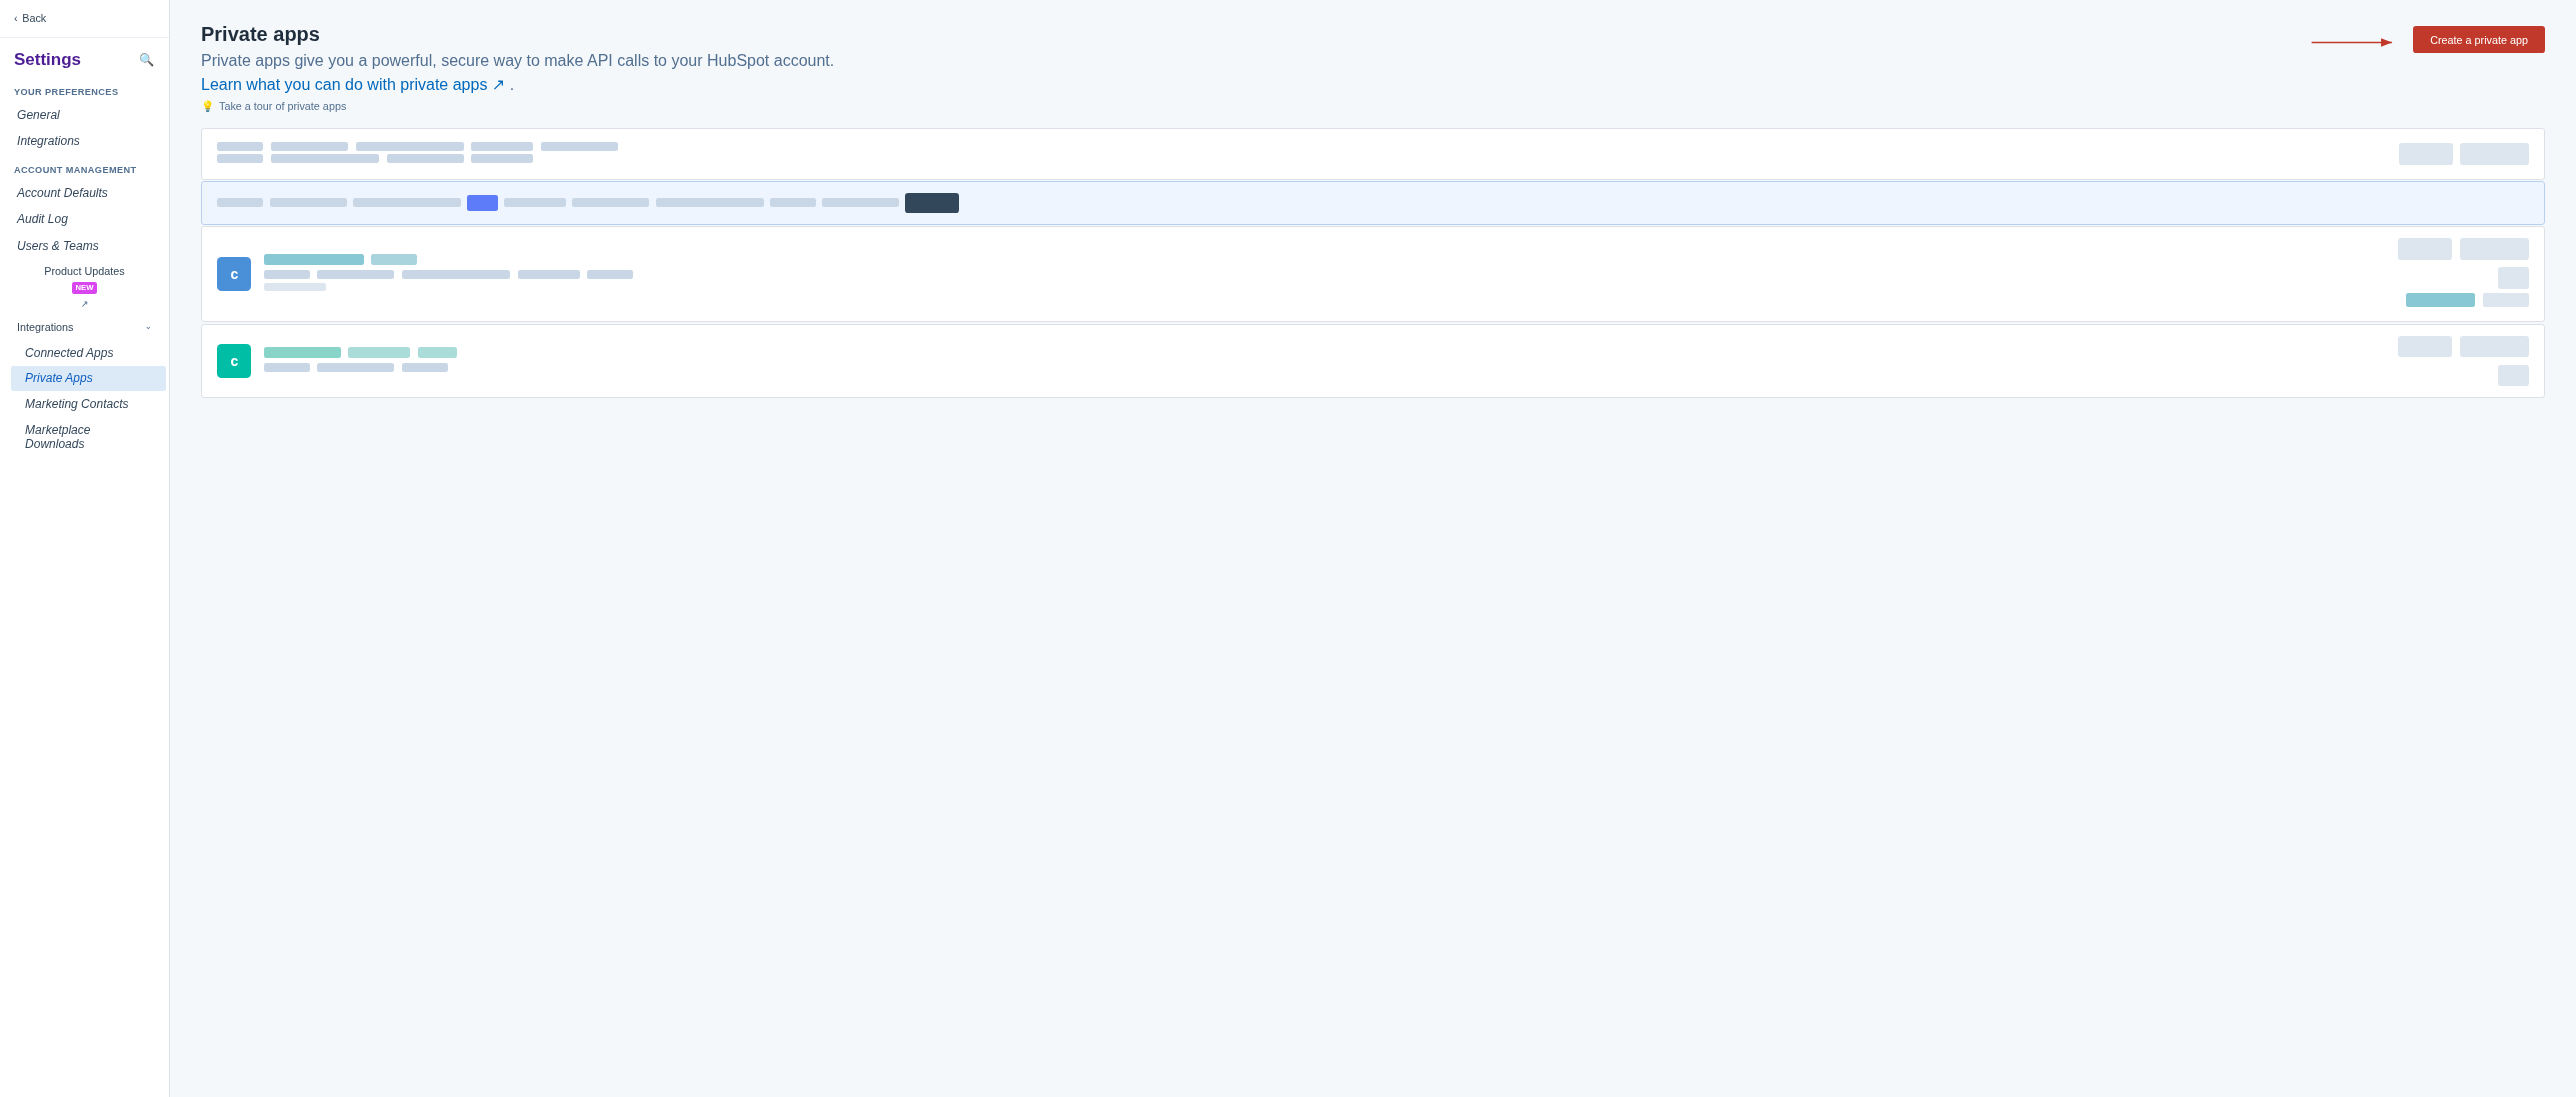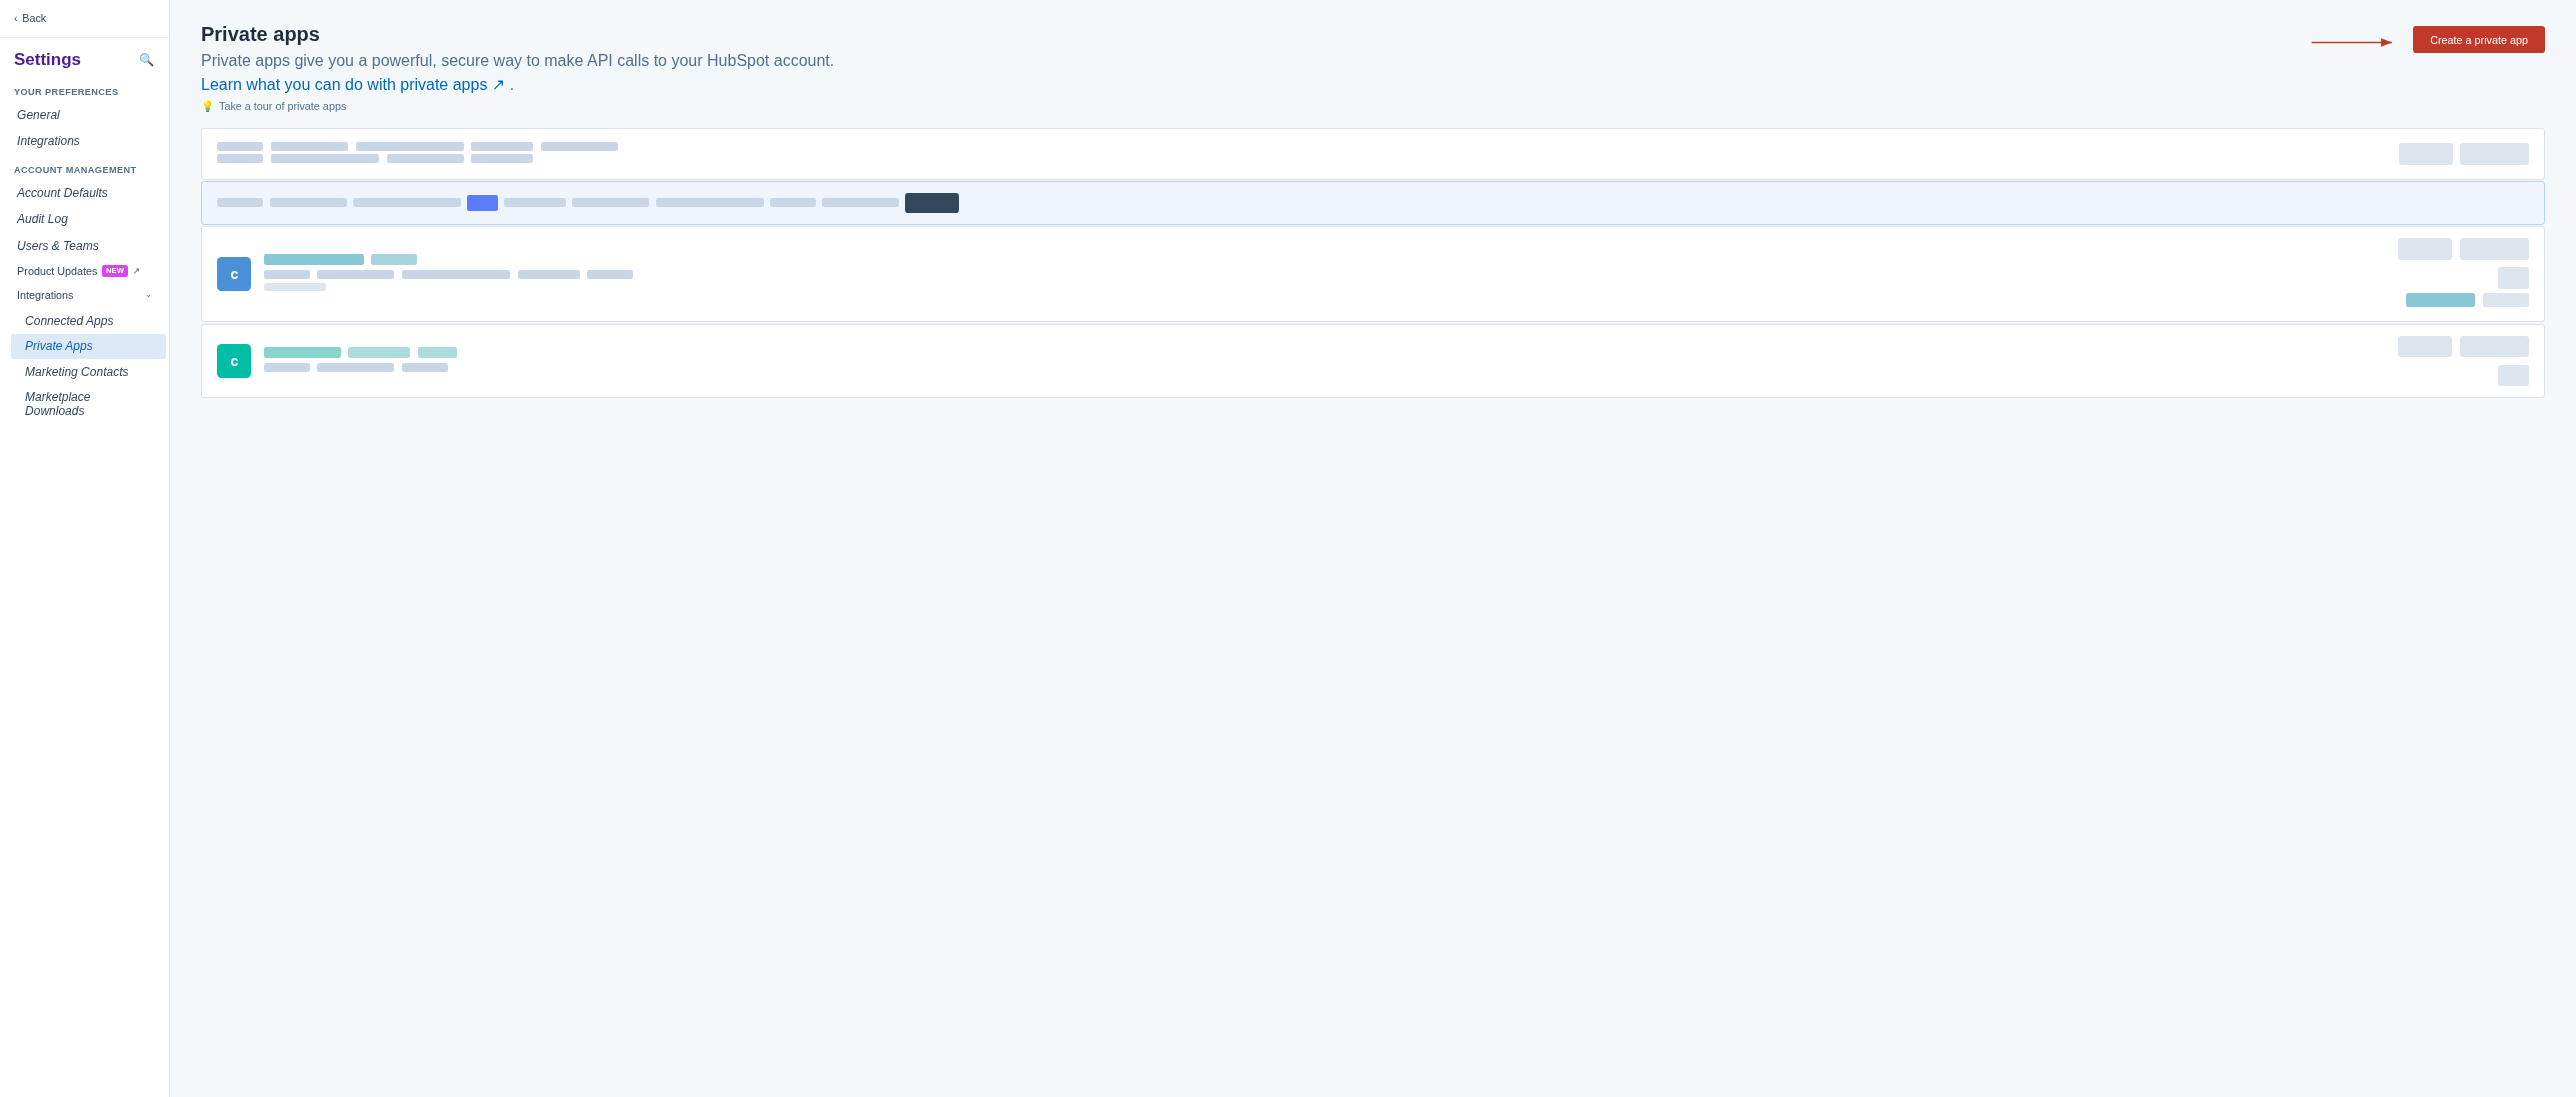--- a/index.html
+++ b/index.html
@@ -71,20 +71,21 @@
     .sidebar-item-with-badge {
       display: flex;
       align-items: center;
       gap: 4.6px;
       padding: 5.4px 14px;
       color: #33475b;
       font-size: 10.8px;
       cursor: pointer;
       border-radius: 2.3px;
       margin: 0.8px 3.1px;
+      flex-direction: column;
     }
 
     .new-badge {
       background: #d946ef;
       color: #fff;
       font-size: 7.7px;
       font-weight: 700;
       padding: 1.5px 3.9px;
       border-radius: 2.3px;
       text-transform: uppercase;

